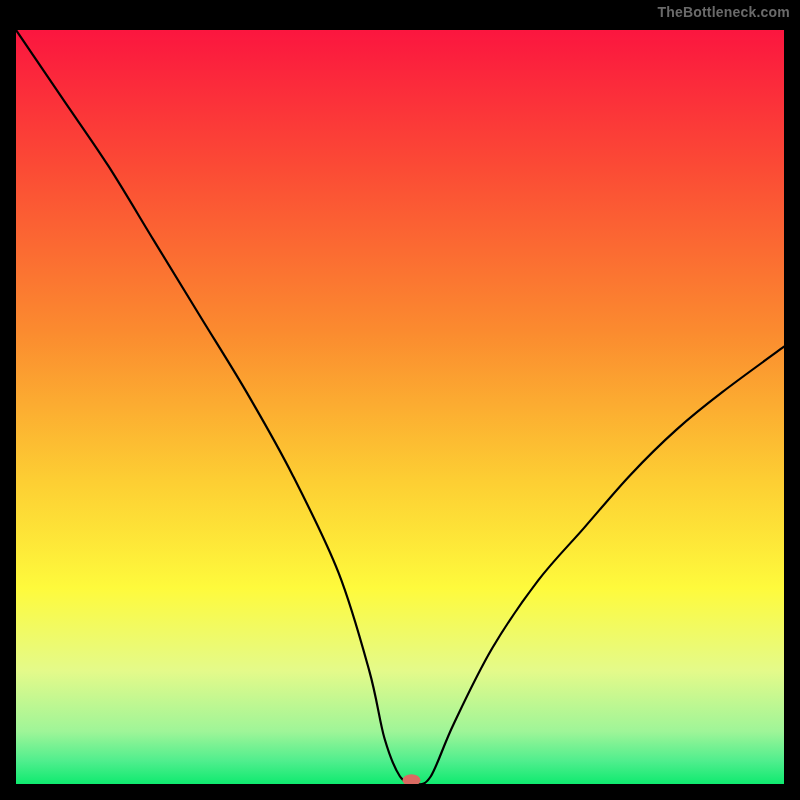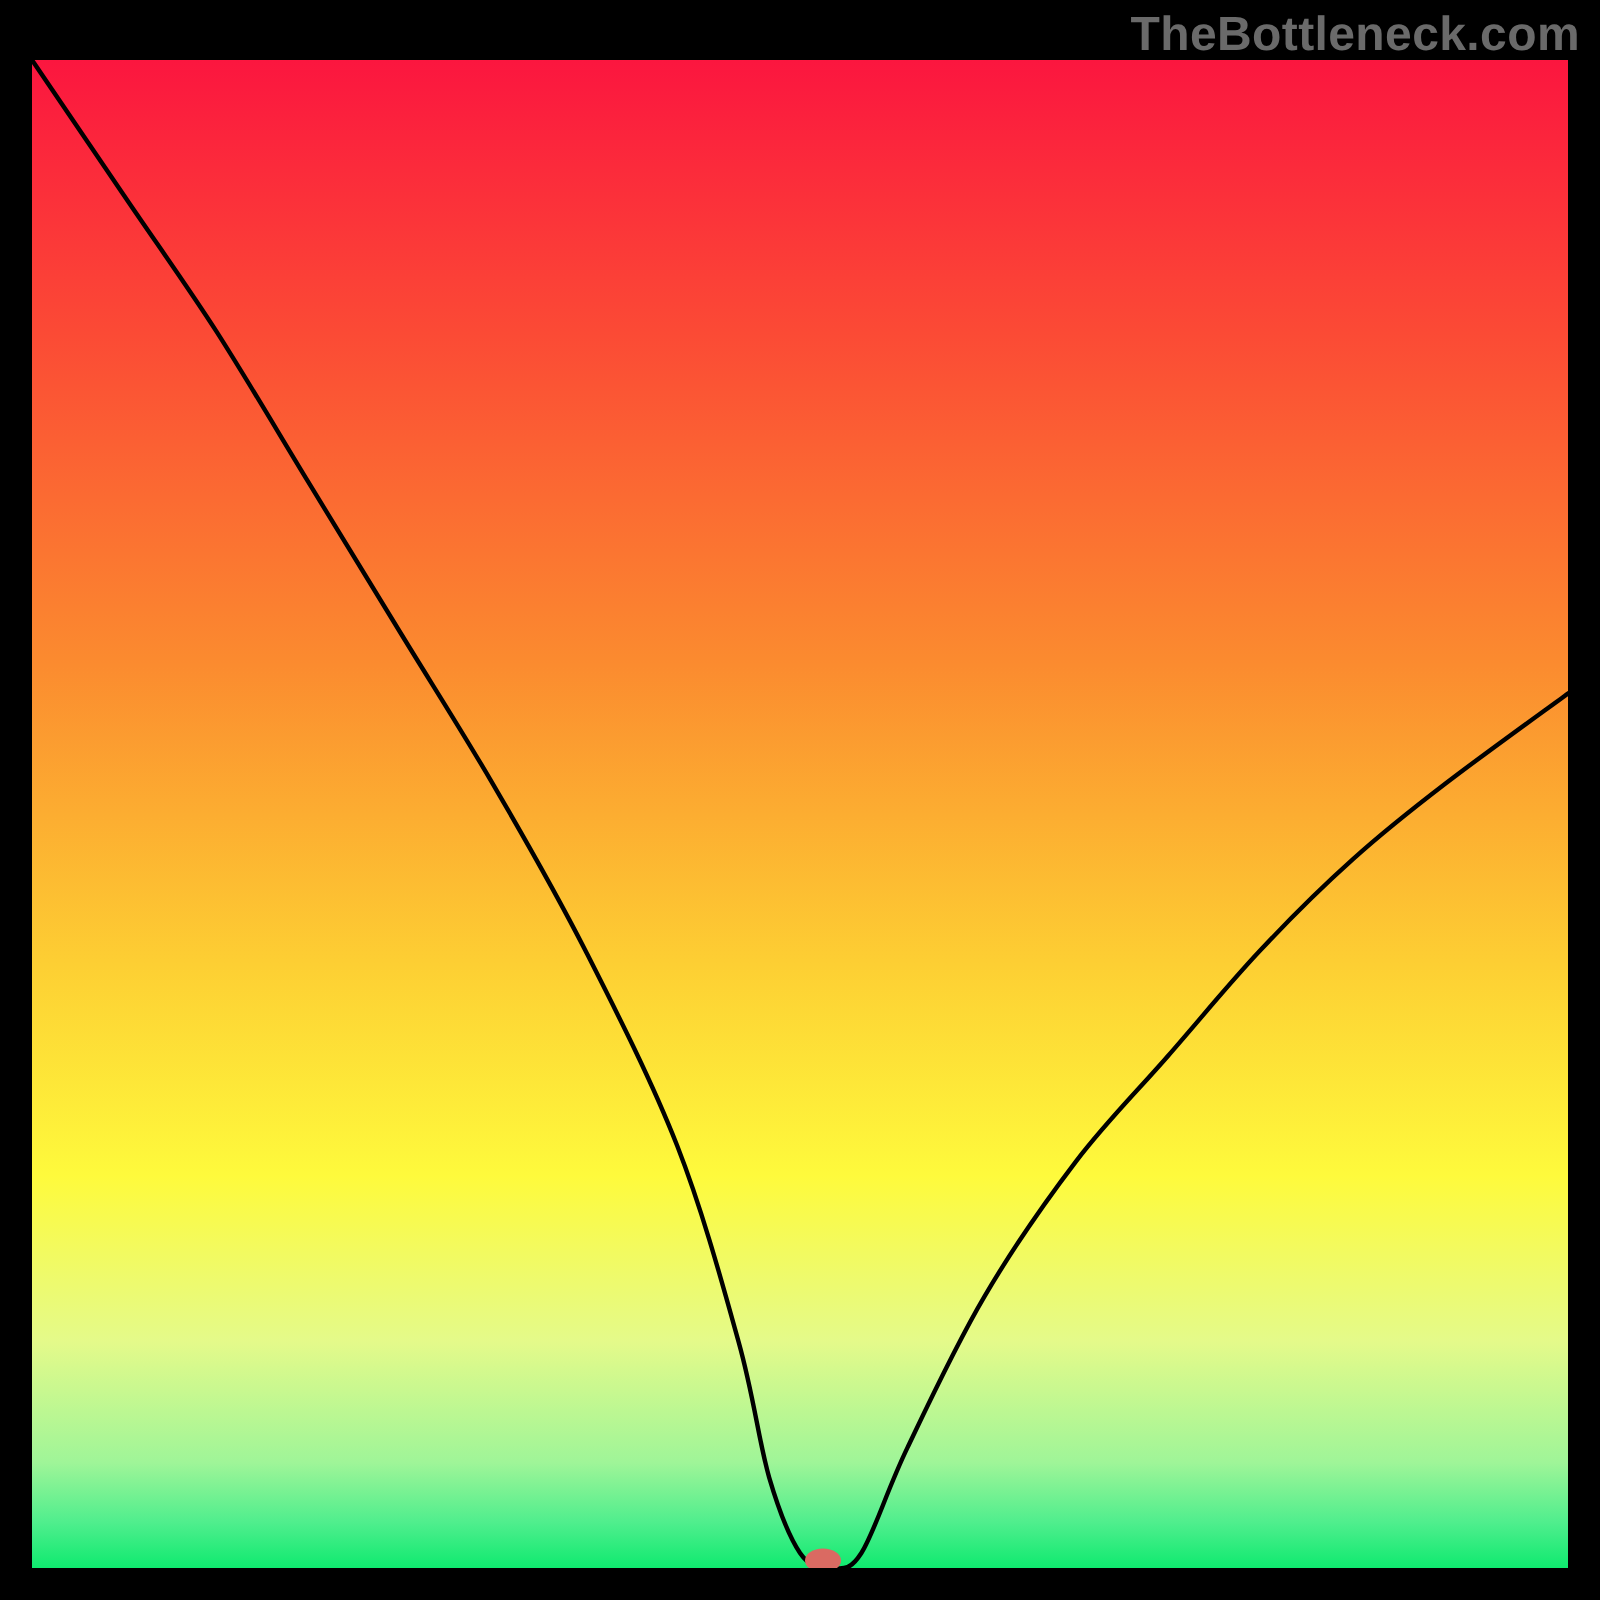--- a/index.html
+++ b/index.html
@@ -15,21 +15,21 @@
     position: relative;
     width: 800px;
     height: 800px;
     background: #000;
   }
   .watermark {
     position: absolute;
     top: 4px;
     right: 10px;
     color: #6a6a6a;
-    font-size: 24px;
+    font-size: 14px;
     font-weight: 600;
     letter-spacing: 0.2px;
     z-index: 5;
   }
   .plot {
     position: absolute;
     left: 16px;
     top: 30px;
     width: 768px;
     height: 754px;

